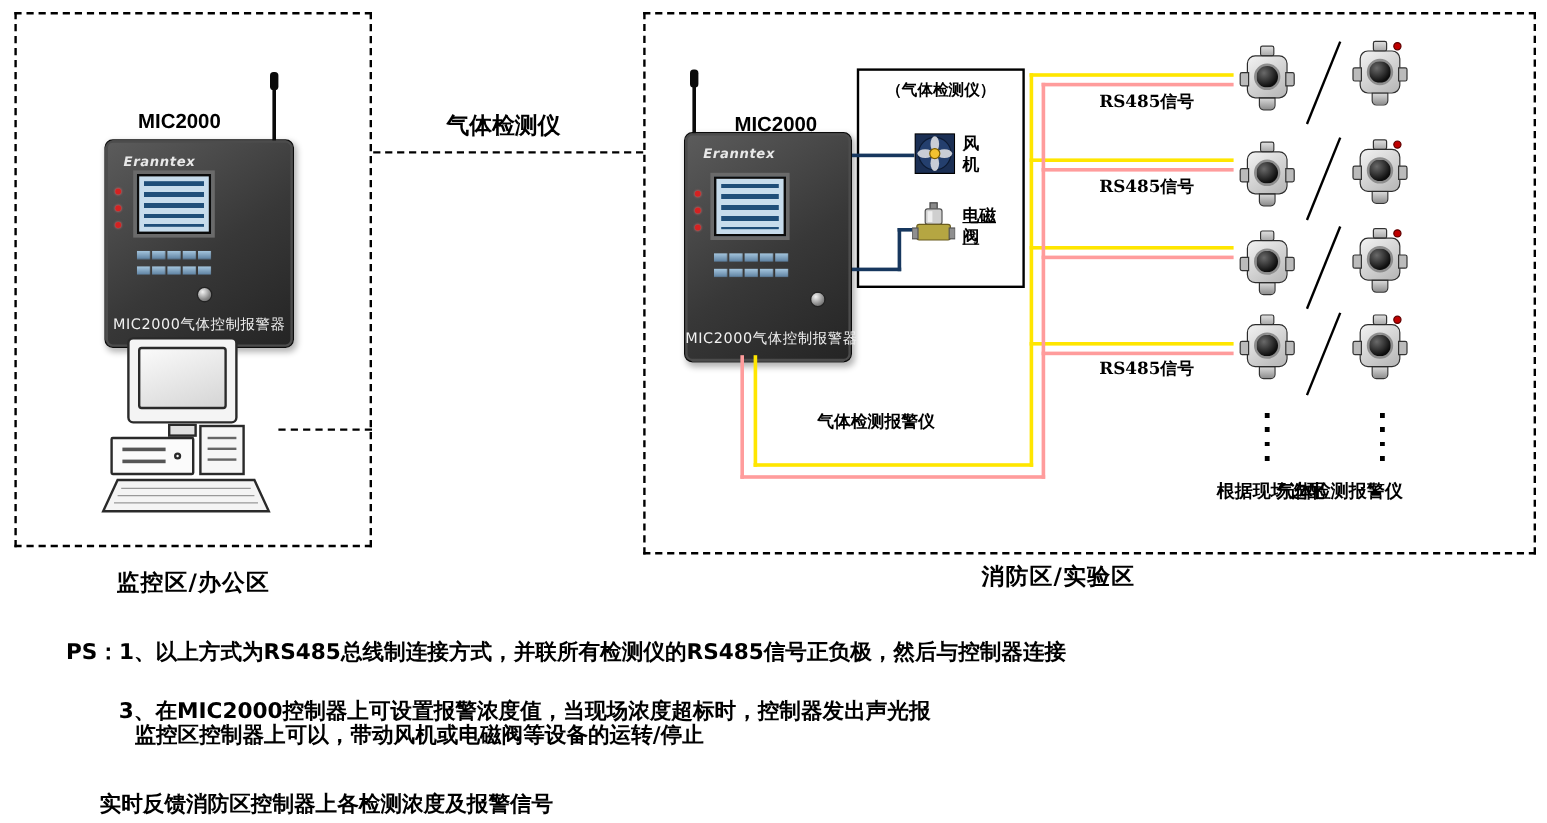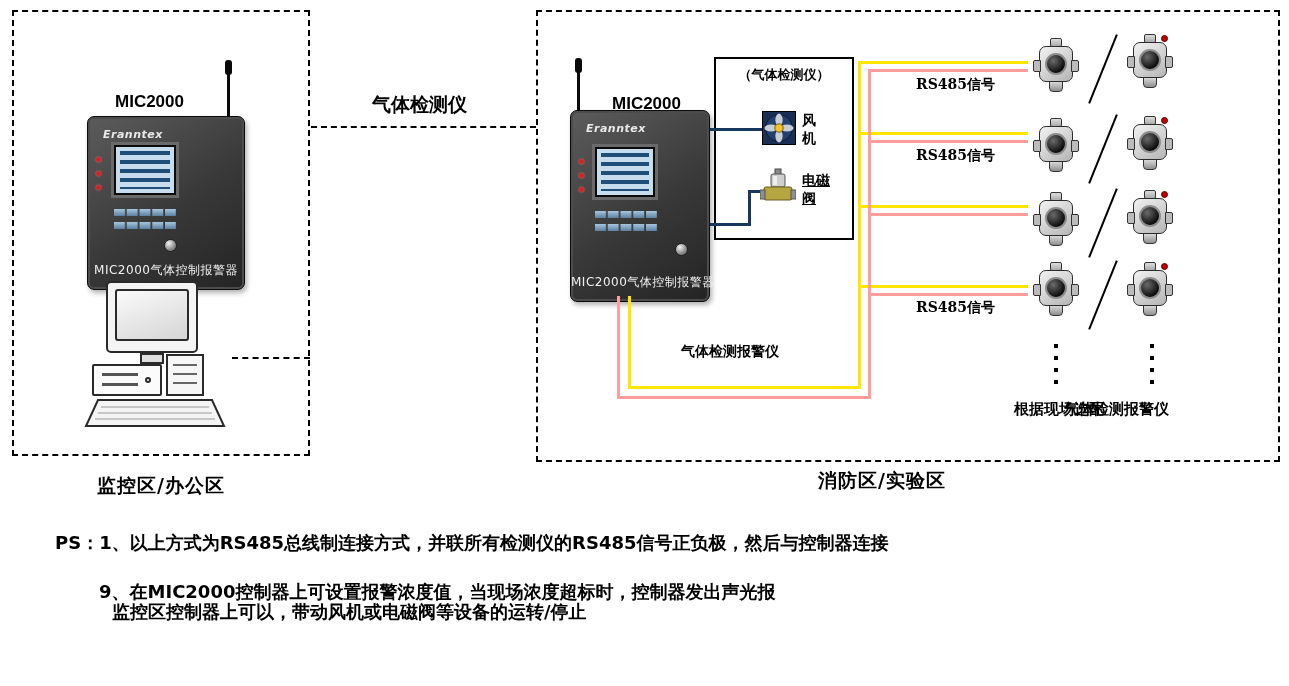--- a/index.html
+++ b/index.html
@@ -253,16 +253,17 @@
 
   <div class="dots-col" style="left:1054px;top:344px;"></div>
   <div class="dots-col" style="left:1150px;top:344px;"></div>
 
   <div class="det-col-label" style="left:1014px;top:400px;">根据现场选配</div>
   <div class="det-col-label" style="left:1064px;top:400px;">气体检测报警仪</div>
 
   <div class="zone-label" style="left:818px;top:468px;">消防区/实验区</div>
 
   <div class="note" style="left:55px;top:531px;">PS：1、以上方式为RS485总线制连接方式，并联所有检测仪的RS485信号正负极，然后与控制器连接</div>
-  <div class="note" style="left:99px;top:580px;">9、在MIC2000控制器上可设置报警浓度值，当现场浓度超标时，控制器发出声光报</div>
+  <div class="note" style="left:99px;top:580px;">3、在MIC2000控制器上可设置报警浓度值，当现场浓度超标时，控制器发出声光报</div>
   <div class="note" style="left:112px;top:600px;">监控区控制器上可以，带动风机或电磁阀等设备的运转/停止</div>
+  <div class="note" style="left:83px;top:658px;">实时反馈消防区控制器上各检测浓度及报警信号</div>
 
 </div>
 
 </body></html>

